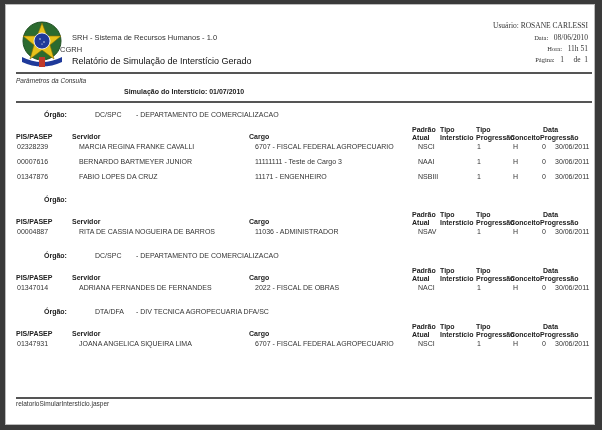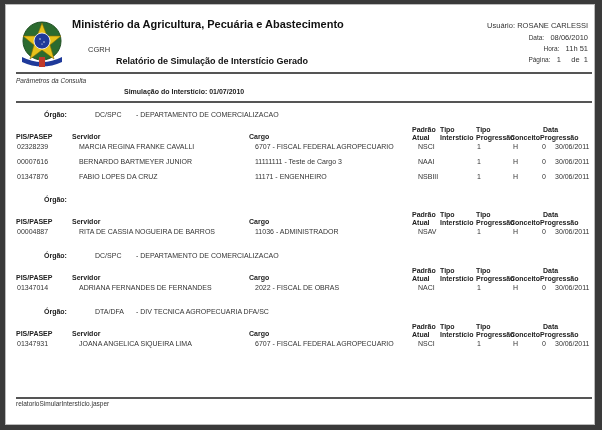--- a/index.html
+++ b/index.html
@@ -8,22 +8,22 @@
     font-family:"Liberation Sans", sans-serif; color:#222;
   }
   .sheet {
     position:absolute; left:5px; top:4px; width:590px; height:421px; background:#fff;
     border:1px solid #bbb; box-sizing:border-box;
   }
   .abs { position:absolute; white-space:nowrap; }
   .logo { position:absolute; left:11px; top:14px; width:50px; height:50px; }
   .h-title { left:66px; top:13px; font-size:11px; font-weight:bold; color:#111; }
   .h-sub { font-size:7.5px; color:#333; }
-  .h-report { left:66px; top:51px; font-size:9px; font-weight:bold; color:#111;margin-left:44px; }
-  .meta { font-size:7.5px; color:#333; text-align:right; }
+  .h-report { left:66px; top:51px; font-size:9px; font-weight:normal; color:#111; }
+  .meta { font-size:7.5px; color:#333; text-align:right;font-family:Liberation Serif, serif; }
   .hr { position:absolute; left:10px; width:576px; height:1px; background:#555; }
   .params { left:10px; top:72px; font-size:6.5px; font-style:italic; color:#333; }
   .sim { left:118px; top:83px; font-size:7px; font-weight:bold; color:#222; }
   .small { font-size:7px; color:#333; }
   .orgao-label { font-size:7px; font-weight:bold; }
   .hdr { font-size:7px; font-weight:bold; line-height:8px; color:#222; }
   .cell { font-size:7px; color:#333; }
 </style>
 </head>
 <body>
@@ -34,22 +34,22 @@
     <circle cx="25" cy="22" r="19" fill="#2c6b2f" stroke="#1d4d20" stroke-width="1"></circle>
     <polygon points="25,4 30,17 44,17 33,26 37,40 25,31 13,40 17,26 6,17 20,17" fill="#e8c21a" stroke="#8a6d00" stroke-width="0.6"></polygon>
     <circle cx="25" cy="22" r="8" fill="#1f3a9a" stroke="#fff" stroke-width="0.8"></circle>
     <circle cx="23" cy="20" r="0.7" fill="#fff"></circle>
       <circle cx="27" cy="23" r="0.7" fill="#fff"></circle>
       <circle cx="25" cy="25" r="0.6" fill="#fff"></circle>
     <path d="M5,38 Q25,48 45,38 L45,43 Q25,52 5,43 Z" fill="#1f3a9a"></path>
     <rect x="22" y="38" width="6" height="10" fill="#c0392b"></rect>
   </svg>
 
-  <div class="abs h-title">Ministério da Agricultura, Pecuária e Abastecimento</div>
-  <div class="abs h-sub" style="left:82px;top:40px;">CGRH</div>
+  <div class="abs h-sub" style="left:66px;top:28px;">SRH - Sistema de Recursos Humanos - 1.0</div>
+  <div class="abs h-sub" style="left:54px;top:40px;">CGRH</div>
   <div class="abs h-report">Relatório de Simulação de Interstício Gerado</div>
 
   <div class="abs meta" style="right:6px;top:16px;">
     <span>Usuário:</span>
     <span>ROSANE CARLESSI</span>
   </div>
   <div class="abs meta" style="right:6px;top:28px;">
     <span style="font-size:6.5px;">Data:</span>&nbsp;&nbsp;
     <span>08/06/2010</span>
   </div>

